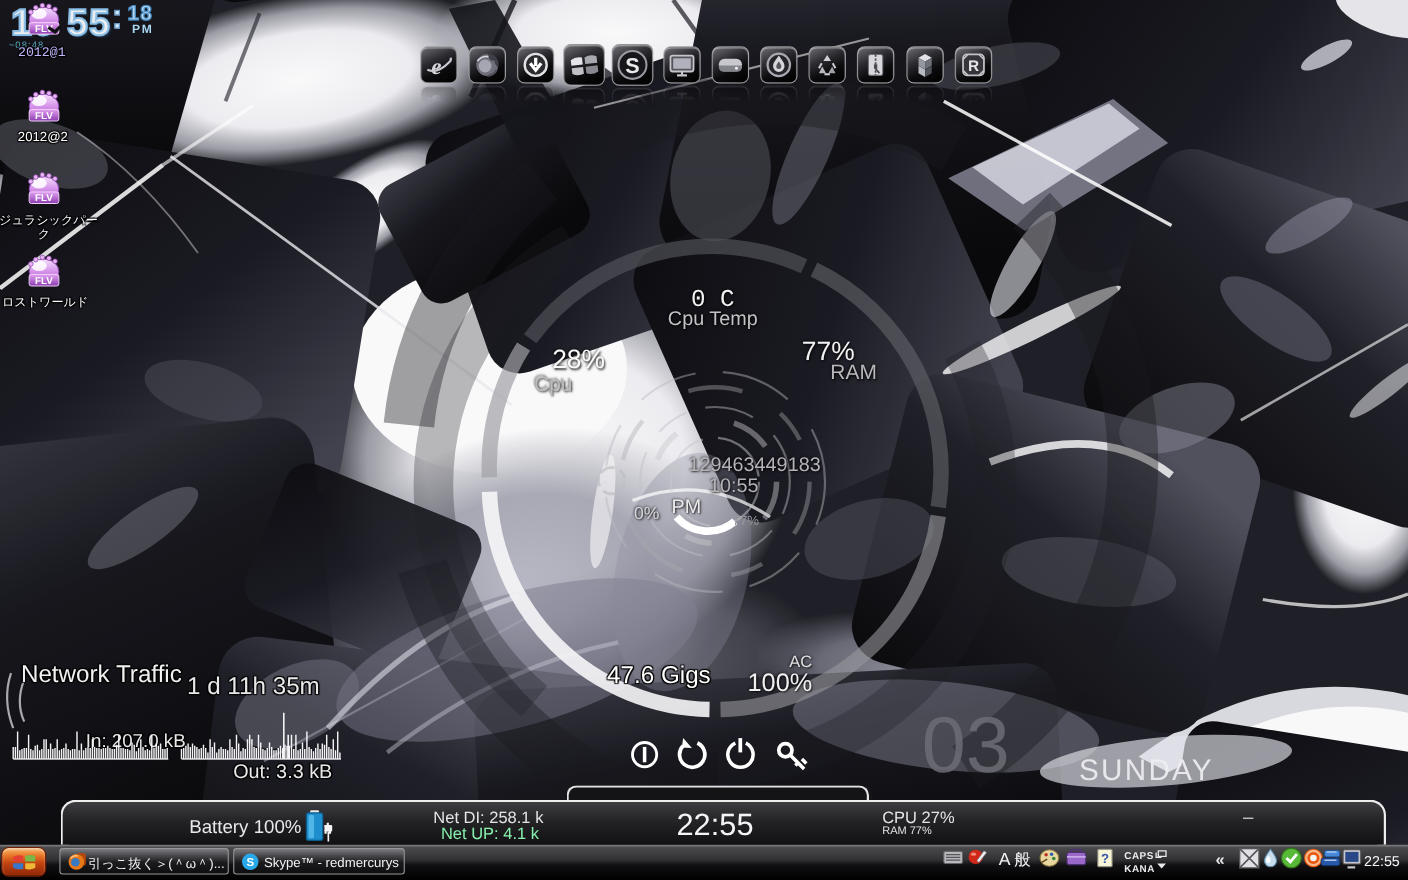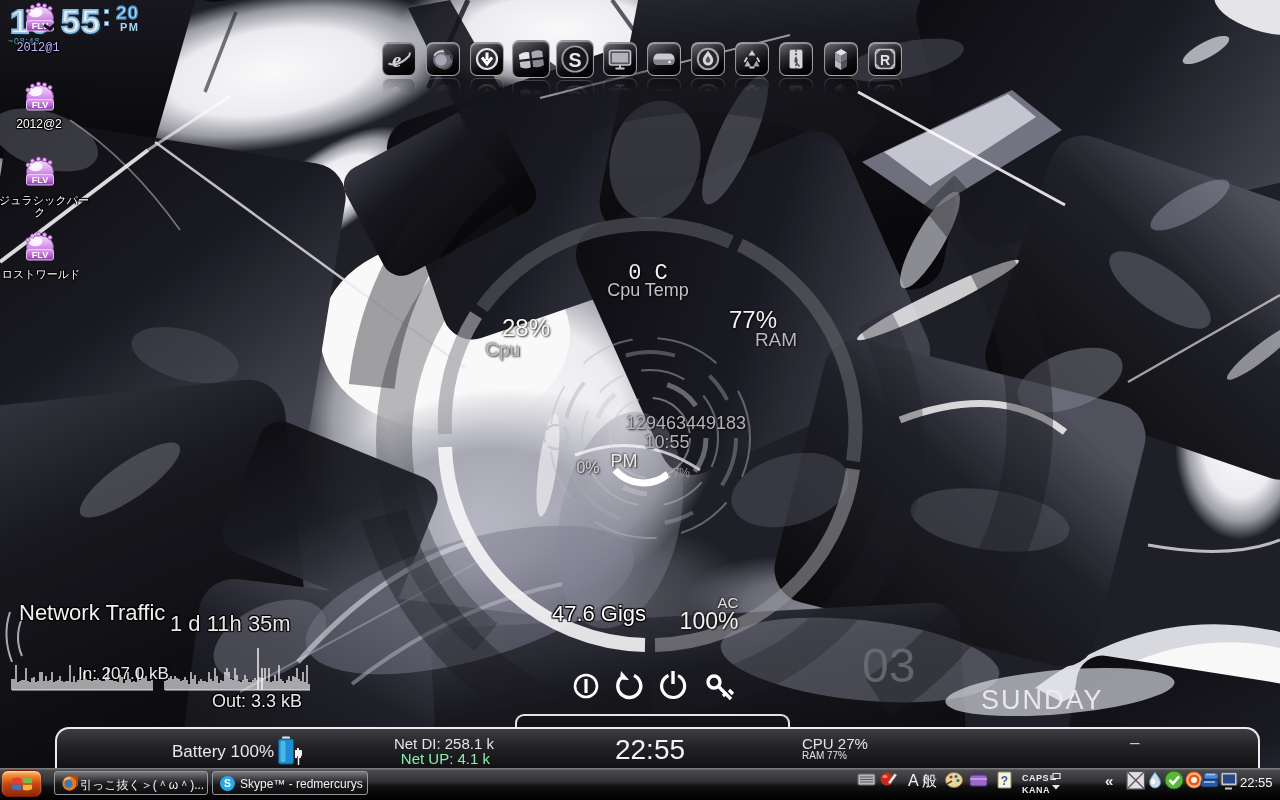--- a/index.html
+++ b/index.html
@@ -161,39 +161,39 @@
 <div class="abs olb" style="left:599px;top:614px;transform:translate(-50%,-50%);font-size:22px;color:#ffffff;">47.6 Gigs</div>
 <div class="abs hal" style="left:728px;top:602px;transform:translate(-50%,-50%);font-size:15px;color:#e0e0e0;">AC</div>
 <div class="abs hal" style="left:709px;top:621px;transform:translate(-50%,-50%);font-size:23px;color:#efefef;">100%</div>
 <div class="abs hal" style="left:686px;top:423px;transform:translate(-50%,-50%);font-size:18px;color:#b4b4b8;">129463449183</div>
 <div class="abs hal" style="left:667px;top:442px;transform:translate(-50%,-50%);font-size:18px;color:#b4b4b8;">10:55</div>
 <div class="abs hal" style="left:624px;top:461px;transform:translate(-50%,-50%);font-size:18px;color:#ececec;">PM</div>
 <div class="abs hal" style="left:588px;top:468px;transform:translate(-50%,-50%);font-size:16px;color:#d4d4d6;">0%</div>
 <div class="abs" style="left:678px;top:473px;transform:translate(-50%,-50%);font-size:12px;color:#9a9a9e;">77%</div>
 </div>
 
-<div class="abs" style="left:862px;top:642px;font-size:48px;color:rgba(108,108,116,.85);line-height:1;">03</div>
+<div class="abs" style="left:838px;top:642px;font-size:72px;color:rgba(108,108,116,.85);line-height:1;">03</div>
 <div class="abs" style="left:981px;top:687px;font-size:27px;color:rgba(238,238,242,.92);letter-spacing:2px;line-height:1;">SUNDAY</div>
 
 <div class="abs olb" style="left:19px;top:600px;font-size:22px;color:#f0f0f0;">Network Traffic</div>
 <div class="abs olb" style="left:170px;top:611px;font-size:22px;color:#e8e8e8;">1 d 11h 35m</div>
 <div class="abs olb" style="left:78px;top:664px;font-size:17px;color:#e8e8e8;">In: 207.0 kB</div>
 <div class="abs olb" style="left:212px;top:691px;font-size:18px;color:#e8e8e8;">Out: 3.3 kB</div>
 <svg class="abs" width="1280" height="800" viewBox="0 0 1280 800" style="left:0;top:0">
 <path d="M12 690V679M14 690V679M16 690V665M18 690V682M20 690V681M22 690V680M24 690V680M26 690V668M28 690V681M30 690V682M32 690V678M34 690V677M36 690V682M38 690V681M40 690V672M42 690V672M44 690V681M46 690V676M48 690V681M50 690V680M52 690V672M54 690V682M56 690V681M58 690V680M60 690V676M62 690V681M64 690V682M66 690V681M68 690V681M70 690V665M72 690V682M74 690V676M76 690V682M78 690V680M80 690V679M82 690V680M84 690V672M86 690V679M88 690V680M90 690V680M92 690V681M94 690V680M96 690V680M98 690V678M100 690V680M102 690V681M104 690V681M106 690V677M108 690V668M110 690V680M112 690V680M114 690V681M116 690V681M118 690V682M120 690V675M122 690V677M124 690V683M126 690V680M128 690V672M130 690V679M132 690V682M134 690V681M136 690V682M138 690V668M140 690V680M142 690V676M144 690V678M146 690V676M148 690V681M150 690V681M152 690V680" stroke="#fafafc" stroke-width="1.3" opacity=".97"></path>
 <path d="M165 690V681M167 690V680M169 690V678M171 690V676M173 690V679M175 690V676M177 690V678M179 690V679M181 690V681M183 690V680M185 690V677M187 690V680M189 690V684M191 690V672M193 690V679M195 690V675M197 690V684M199 690V681M201 690V679M203 690V681M205 690V681M207 690V682M209 690V672M211 690V679M213 690V681M215 690V668M217 690V676M219 690V683M221 690V680M223 690V681M225 690V672M227 690V668M229 690V672M231 690V679M233 690V680M235 690V668M237 690V675M239 690V681M241 690V682M243 690V680M245 690V675M247 690V679M249 690V682M251 690V682M253 690V680M255 690V678M257 690V680M259 690V677M261 690V678M263 690V678M265 690V668M267 690V681M269 690V668M271 690V682M273 690V681M275 690V675M277 690V681M279 690V665M281 690V679M283 690V681M285 690V683M287 690V680M289 690V676M291 690V681M293 690V676M295 690V677M297 690V668M299 690V679M301 690V681M303 690V672M305 690V682M307 690V665M309 690V684" stroke="#fafafc" stroke-width="1.3" opacity=".97"></path>
 <path d="M258 690V648 M262 690V668" stroke="#f8f8fa" stroke-width="1.4"></path>
 <path d="M12 690 H153 M165 690 H310" stroke="rgba(240,240,244,.9)" stroke-width="1.2"></path>
 </svg>
 
 <div class="abs" style="left:10px;top:2px;font-size:34px;font-weight:bold;color:rgba(255,255,255,.92);-webkit-text-stroke:2px rgba(140,192,232,.95);letter-spacing:1px;text-shadow:2px 2px 2px rgba(40,80,120,.5);">10</div>
 <div class="abs" style="left:61px;top:2px;font-size:34px;font-weight:bold;color:rgba(255,255,255,.92);-webkit-text-stroke:2px rgba(140,192,232,.95);letter-spacing:1px;text-shadow:2px 2px 2px rgba(40,80,120,.5);">55</div>
 <div class="abs" style="left:104px;top:9px;width:5px;height:5px;background:#cfe8f8;border:1px solid #5890c0;"></div>
 <div class="abs" style="left:104px;top:21px;width:5px;height:5px;background:#cfe8f8;border:1px solid #5890c0;"></div>
-<div class="abs" style="left:116px;top:2px;font-size:19px;font-weight:bold;color:rgba(200,232,255,.95);-webkit-text-stroke:1.3px rgba(70,140,195,.9);letter-spacing:1px;">20</div>
+<div class="abs" style="left:116px;top:2px;font-size:19px;font-weight:bold;color:rgba(200,232,255,.95);-webkit-text-stroke:1.3px rgba(70,140,195,.9);letter-spacing:1px;">18</div>
 <div class="abs" style="left:120px;top:21px;font-size:11px;font-weight:bold;color:#a8d8f4;letter-spacing:1.5px;">PM</div>
 <div class="abs" style="left:8px;top:36px;font-size:8.5px;font-weight:normal;color:rgba(110,216,240,.75);letter-spacing:1px;">~08:48</div>
 
 <svg class="abs" width="90" height="290" viewBox="0 0 90 290" style="left:10px;top:0px">
 <defs>
 <linearGradient id="dome" x1="0" y1="0" x2="0" y2="1">
           <stop offset="0%" stop-color="#f4e0fa"></stop>
           <stop offset="45%" stop-color="#d898ec"></stop>
           <stop offset="100%" stop-color="#a852c8"></stop>
         </linearGradient>

